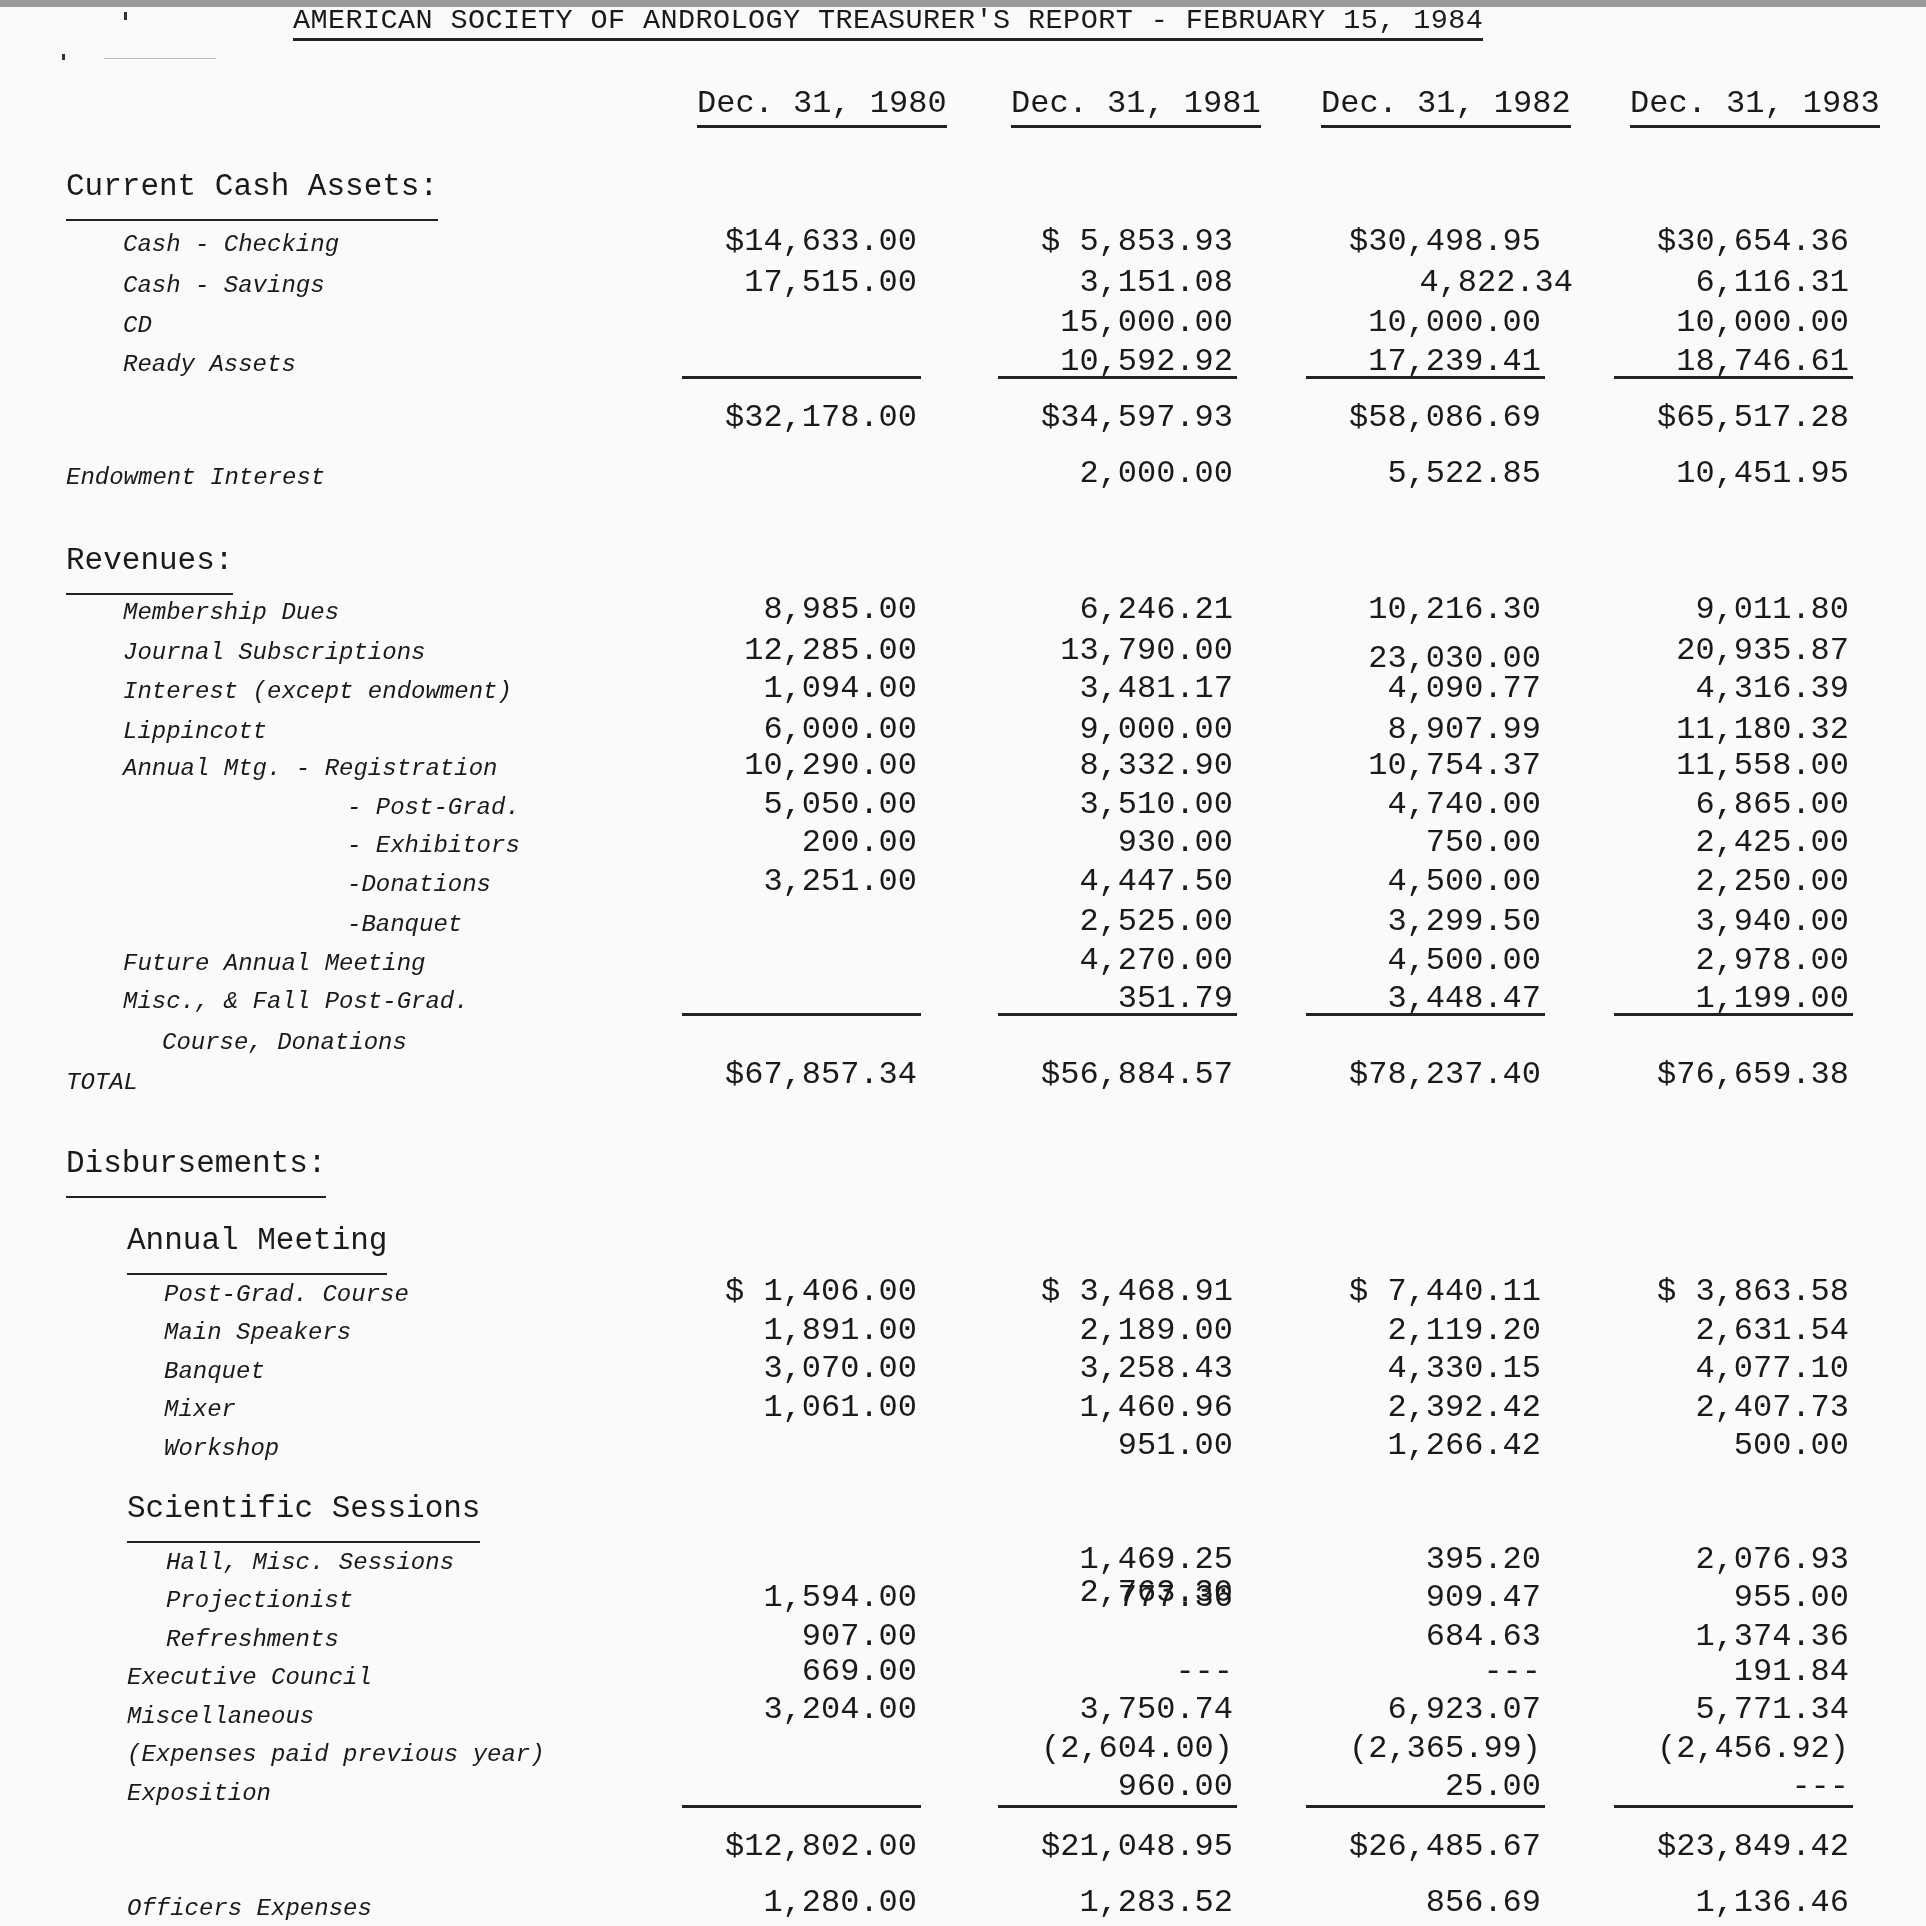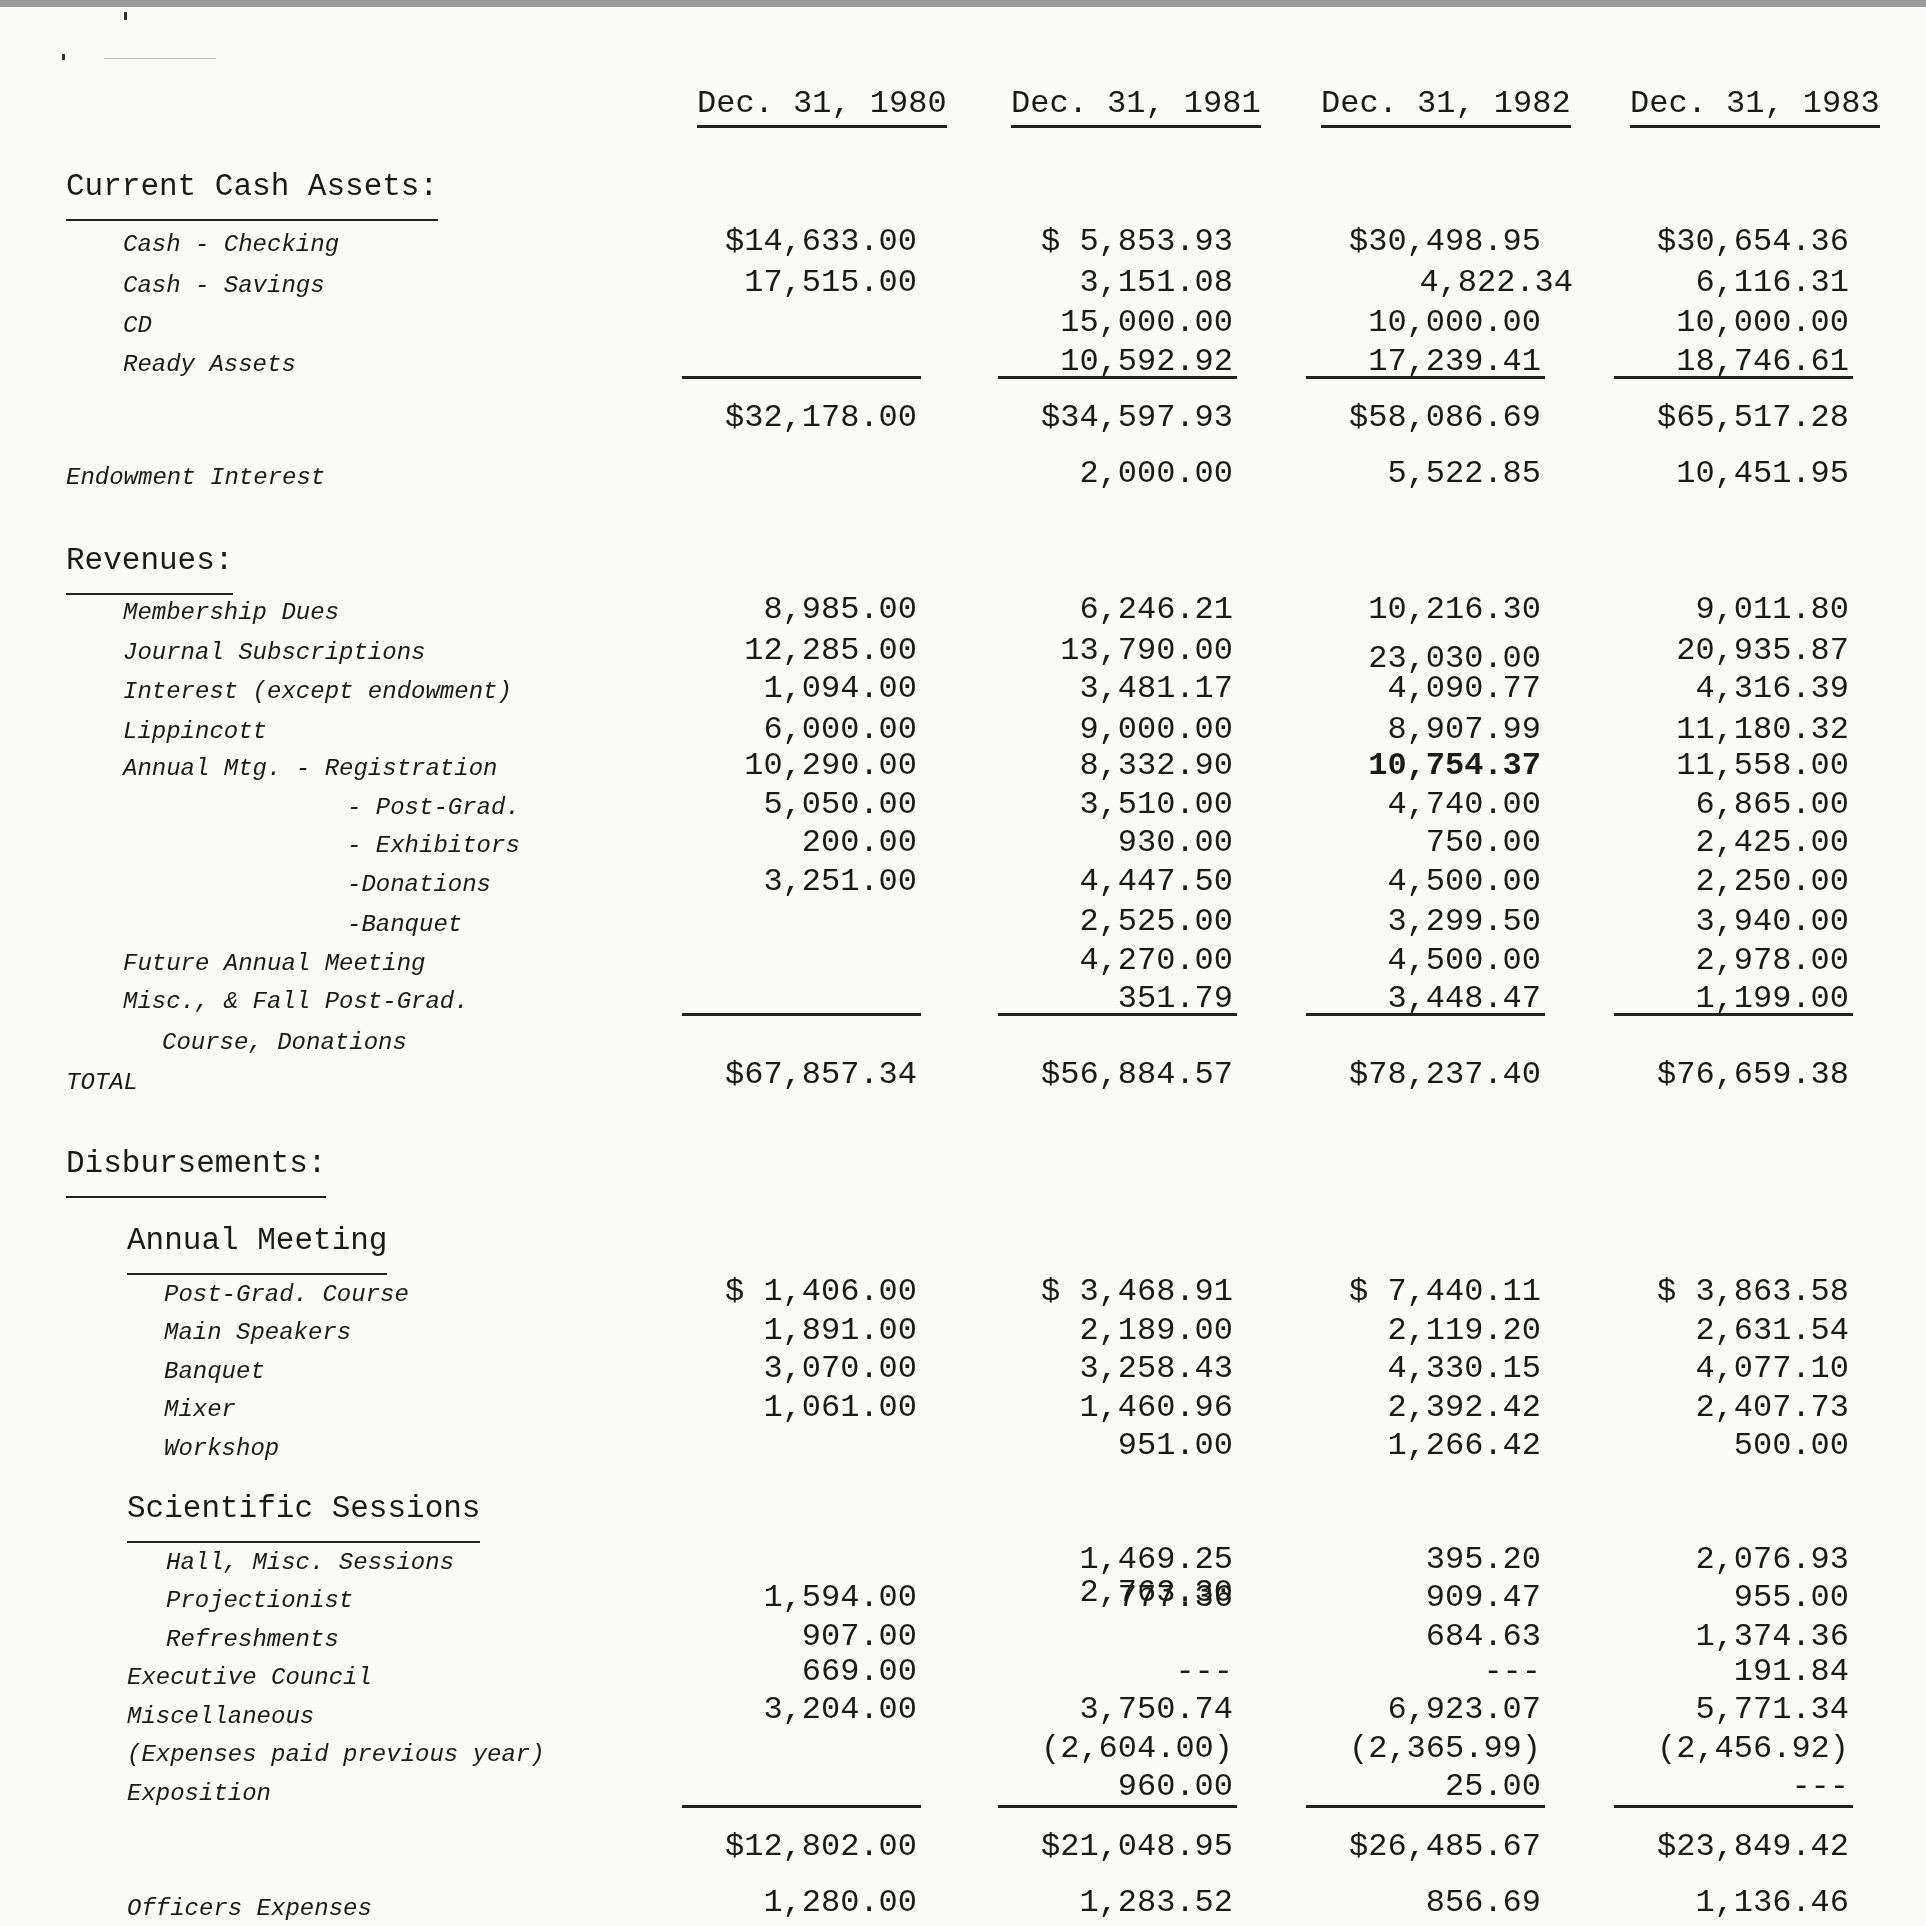--- a/index.html
+++ b/index.html
@@ -21,20 +21,21 @@
 </head>
 <body>
 
 <div class="page">
   <div class="topedge"></div>
 
   <div class="mark" style="left:124px;top:11.6px;width:3.1px;height:8.5px;"></div>
   <div class="mark" style="left:62px;top:54px;width:3.1px;height:6.2px;"></div>
   <div class="mark" style="left:104px;top:58px;width:112px;height:1.2px;background:#bbb;"></div>
 
+  <div class="title">AMERICAN SOCIETY OF ANDROLOGY TREASURER'S REPORT - FEBRUARY 15, 1984</div>
 
   <div class="colhdr" style="left:697px;">Dec. 31, 1980</div>
   <div class="colhdr" style="left:1011px;">Dec. 31, 1981</div>
   <div class="colhdr" style="left:1321px;">Dec. 31, 1982</div>
   <div class="colhdr" style="left:1630px;">Dec. 31, 1983</div>
 
   <div id="rows">
       <div class="sec u" style="left:66px;top:169px;"><span>Current Cash Assets:</span></div>
       <div class="lbl" style="left:123px;top:231px;">Cash - Checking</div>
       <div class="num" style="left:570px;top:223px;">$14,633.00</div>
@@ -83,21 +84,21 @@
       <div class="num" style="left:1194px;top:670px;">4,090.77</div>
       <div class="num" style="left:1502px;top:670px;">4,316.39</div>
       <div class="lbl" style="left:123px;top:718px;">Lippincott</div>
       <div class="num" style="left:570px;top:711px;">6,000.00</div>
       <div class="num" style="left:886px;top:711px;">9,000.00</div>
       <div class="num" style="left:1194px;top:711px;">8,907.99</div>
       <div class="num" style="left:1502px;top:711px;">11,180.32</div>
       <div class="lbl" style="left:123px;top:755px;">Annual Mtg. - Registration</div>
       <div class="num" style="left:570px;top:747px;">10,290.00</div>
       <div class="num" style="left:886px;top:747px;">8,332.90</div>
-      <div class="num" style="left:1194px;top:747px;font-weight:bold;">10,754.37</div>
+      <div class="num" style="left:1194px;top:747px;">10,754.37</div>
       <div class="num" style="left:1502px;top:747px;">11,558.00</div>
       <div class="lbl" style="left:347px;top:794px;">- Post-Grad.</div>
       <div class="num" style="left:570px;top:786px;">5,050.00</div>
       <div class="num" style="left:886px;top:786px;">3,510.00</div>
       <div class="num" style="left:1194px;top:786px;">4,740.00</div>
       <div class="num" style="left:1502px;top:786px;">6,865.00</div>
       <div class="lbl" style="left:347px;top:832px;">- Exhibitors</div>
       <div class="num" style="left:570px;top:824px;">200.00</div>
       <div class="num" style="left:886px;top:824px;">930.00</div>
       <div class="num" style="left:1194px;top:824px;">750.00</div>

